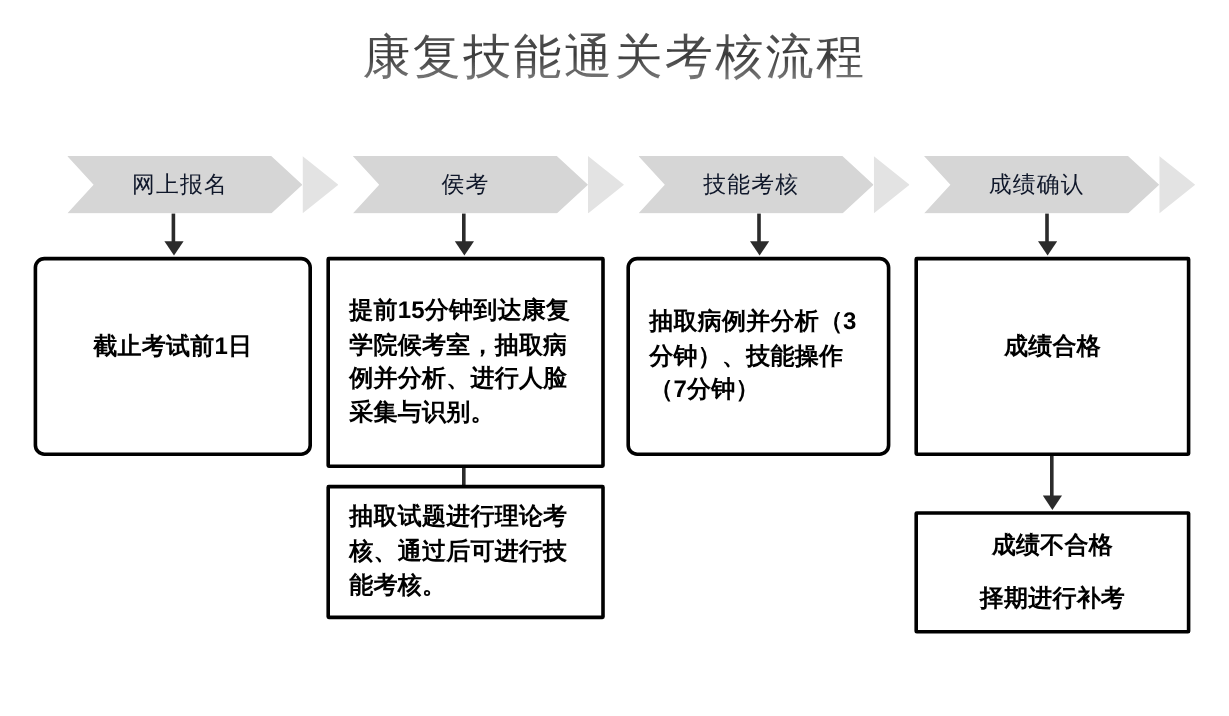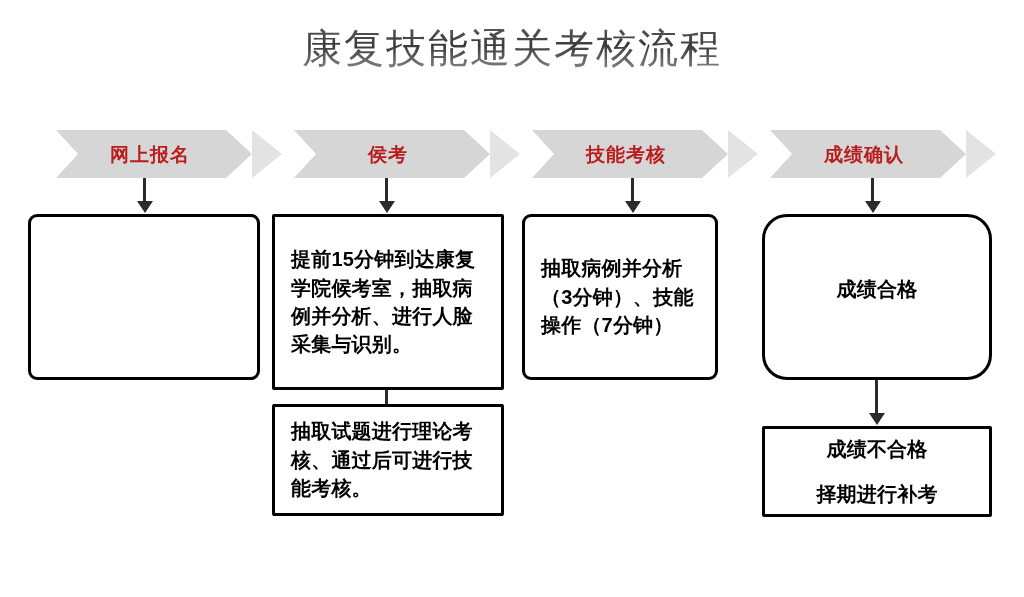--- a/index.html
+++ b/index.html
@@ -45,22 +45,22 @@
     clip-path: polygon(0 0, calc(100% - 26px) 0, 100% 50%, calc(100% - 26px) 100%, 0 100%, 22px 50%);
     display: flex;
     align-items: center;
     justify-content: center;
     box-sizing: border-box;
     padding-left: 14px;
     padding-right: 22px;
   }
   .chevron-label {
     font-size: 19px;
-    font-weight: 700;
-    color: #b91c1c;
+    font-weight: 400;
+    color: #0f172a;
     letter-spacing: 1px;
     line-height: 1;
     white-space: nowrap;
   }
   
   .chevron-tip {
     position: absolute;
     top: 130px;
     height: 48px;
     width: 30px;
@@ -141,40 +141,41 @@
   <span class="chevron-label">成绩确认</span>
 </div>
 <div class="chevron-tip" style="left:966px;"></div>
 
 <div class="arrow" style="left:143px; top:178px; height:24px;"></div>
 <div class="arrow" style="left:385px; top:178px; height:24px;"></div>
 <div class="arrow" style="left:631px; top:178px; height:24px;"></div>
 <div class="arrow" style="left:871px; top:178px; height:24px;"></div>
 
 <div class="box pad-c" style="left:28px; top:214px; width:232px; height:166px;">
+  <div class="box-text center">截止考试前1日</div>
   <div class="gap-sm"></div>
 </div>
 
 <div class="box sharp pad-l" style="left:272px; top:214px; width:232px; height:176px;">
   <div class="box-text left">提前15分钟到达康复学院候考室，抽取病例并分析、进行人脸采集与识别。</div>
 </div>
 
-<div class="box pad-l" style="left:522px; top:214px; width:196px; height:166px;">
+<div class="box pad-l" style="left:522px; top:214px; width:220px; height:166px;">
   <div class="box-text left">抽取病例并分析（3分钟）、技能操作（7分钟）</div>
 </div>
 
-<div class="box sharp pad-c" style="left:762px; top:214px; width:230px; height:166px;border-radius:25px;">
+<div class="box sharp pad-c" style="left:762px; top:214px; width:230px; height:166px;">
   <div class="box-text center">成绩合格</div>
   <div class="gap-sm"></div>
 </div>
 
 <div class="arrow" style="left:385px; top:390px; height:22px;"></div>
 <div class="arrow" style="left:875px; top:380px; height:34px;"></div>
 
 <div class="box sharp pad-l" style="left:272px; top:404px; width:232px; height:112px;">
   <div class="box-text left">抽取试题进行理论考核、通过后可进行技能考核。</div>
 </div>
 
-<div class="box sharp pad-c" style="left:762px; top:426px; width:230px; height:91px;">
+<div class="box sharp pad-c" style="left:762px; top:426px; width:230px; height:102px;">
   <div class="box-text center">成绩不合格</div>
   <div class="gap-sm"></div>
   <div class="box-text center">择期进行补考</div>
 </div>
 
 </body></html>

